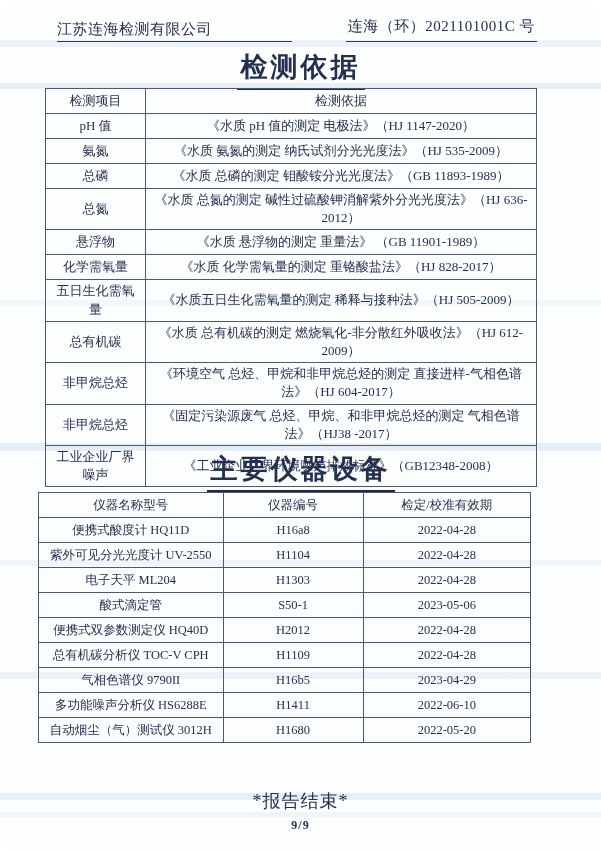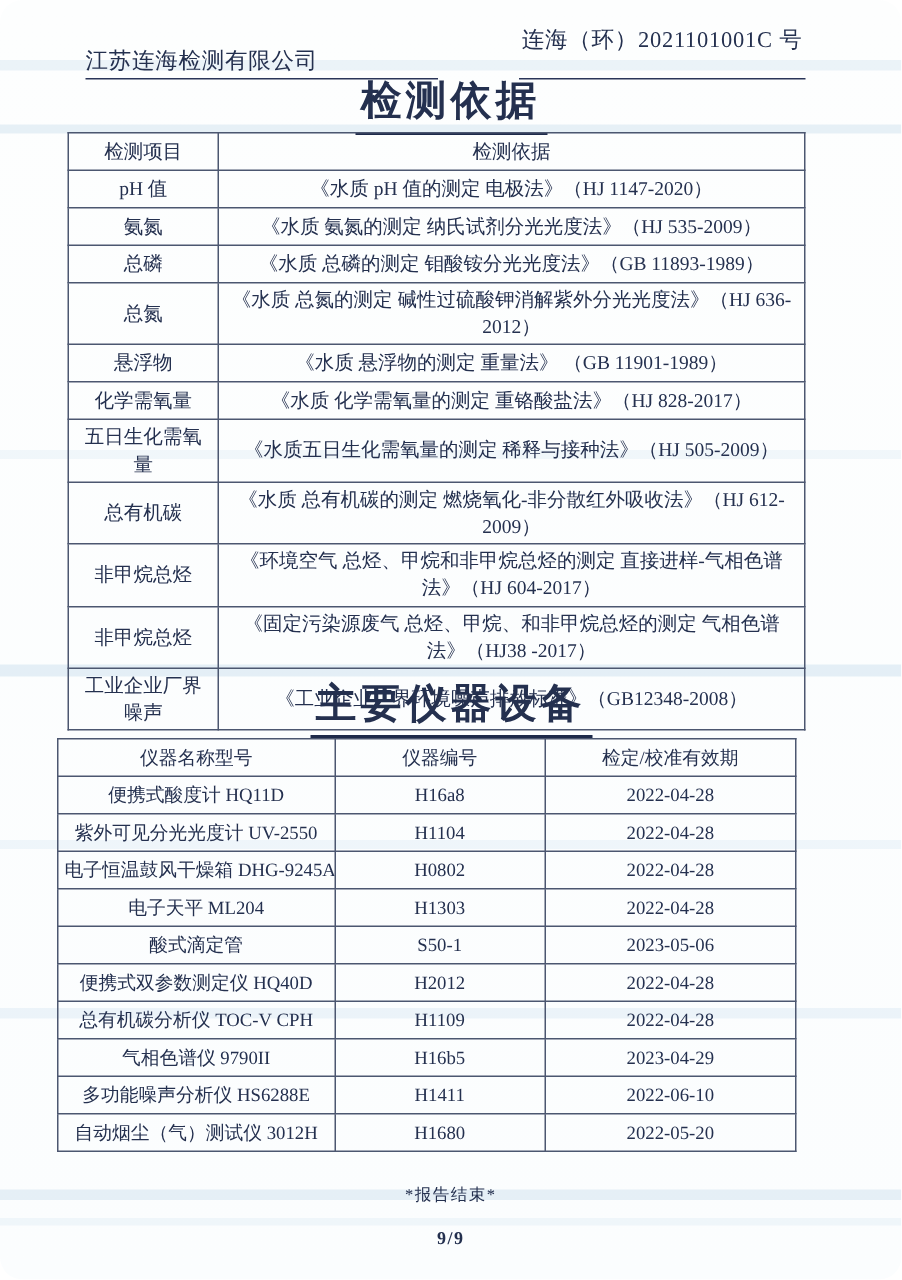--- a/index.html
+++ b/index.html
@@ -44,21 +44,21 @@
     align-items: flex-end;
     font-size: 15px;
     letter-spacing: 0.5px;
   }
   .hdr-left {
     border-bottom: 1.5px solid #2a3558;
     padding: 0 80px 2px 0;
   }
   .hdr-right {
     border-bottom: 1.5px solid #2a3558;
-    padding: 0 2px 16px 2px;
+    padding: 0 2px 5px 2px;
   }
 
   .title {
     position: absolute;
     left: 0;
     width: 100%;
     text-align: center;
     font-weight: bold;
   }
   .title span {
@@ -114,21 +114,21 @@
   .inst th:nth-child(1), .inst td:nth-child(1) { width: 37.5%; }
   .inst th:nth-child(2), .inst td:nth-child(2) { width: 28.5%; }
   .inst th:nth-child(3), .inst td:nth-child(3) { width: 34%; }
 
   .footnote {
     position: absolute;
     top: 789px;
     left: 0;
     width: 100%;
     text-align: center;
-    font-size: 11px;
+    font-size: 18px;
     letter-spacing: 1px;
   }
   .pagenum {
     position: absolute;
     top: 818px;
     left: 0;
     width: 100%;
     text-align: center;
     font-size: 12px;
     font-weight: bold;
@@ -230,25 +230,20 @@
           <td>便携式酸度计 HQ11D</td>
           <td>H16a8</td>
           <td>2022-04-28</td>
         </tr>
         <tr>
           <td>紫外可见分光光度计 UV-2550</td>
           <td>H1104</td>
           <td>2022-04-28</td>
         </tr>
         <tr>
-          <td>电子恒温鼓风干燥箱 DHG-9245A</td>
-          <td>H0802</td>
-          <td>2022-04-28</td>
-        </tr>
-        <tr>
           <td>电子天平 ML204</td>
           <td>H1303</td>
           <td>2022-04-28</td>
         </tr>
         <tr>
           <td>酸式滴定管</td>
           <td>S50-1</td>
           <td>2023-05-06</td>
         </tr>
         <tr>

